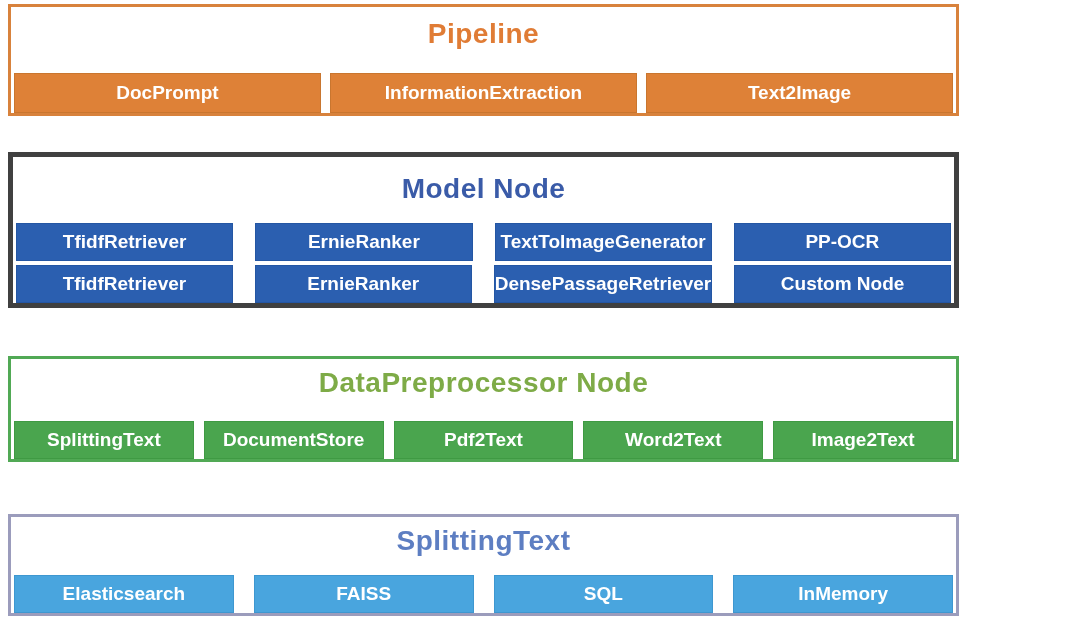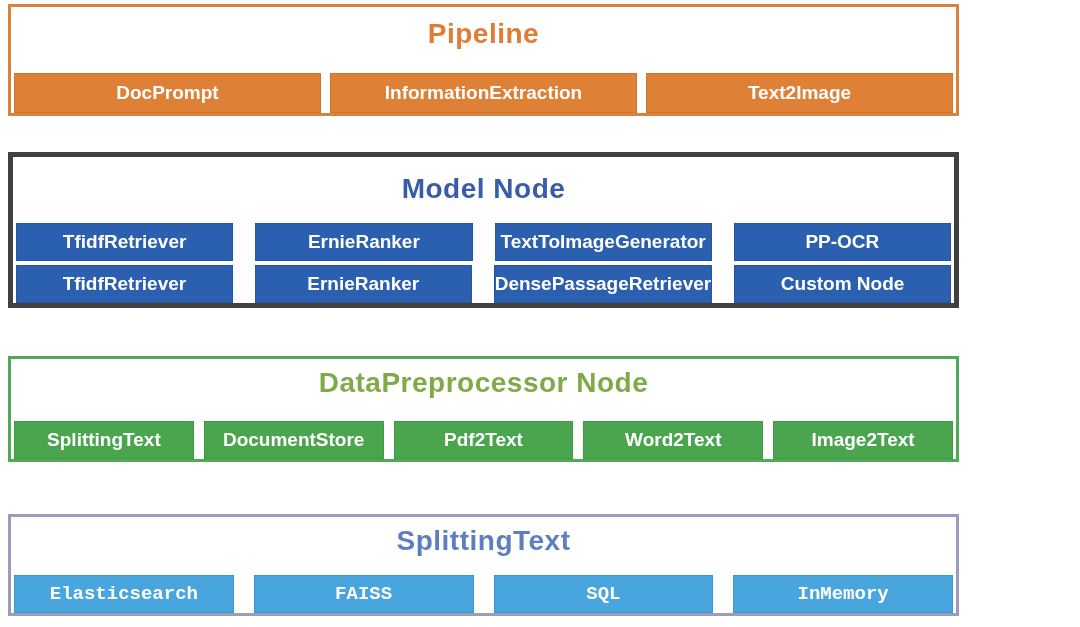--- a/index.html
+++ b/index.html
@@ -61,21 +61,21 @@
   
   .sec-prep { margin-top: 48px; height: 106px; border: 3px solid #51a955; }
   .sec-prep .section-title { color: #7eab47; padding-top: 8px; }
   .sec-prep .btn-row { gap: 10px; }
   .sec-prep .btn { height: 38px; background: #4aa54e; border: 1px solid #3f9a43; }
 
   
   .sec-store { margin-top: 52px; height: 102px; border: 3px solid #9b9cbc; }
   .sec-store .section-title { color: #5d7ec2; padding-top: 8px; }
   .sec-store .btn-row { gap: 20px; }
-  .sec-store .btn { height: 38px; background: #49a5de; border: 1px solid #3e97d0; font-family: Liberation Mono, monospace; }
+  .sec-store .btn { height: 38px; background: #49a5de; border: 1px solid #3e97d0; }
 </style>
 </head>
 <body>
 
 <div class="canvas">
 
   <div class="section sec-pipeline">
     <div class="section-title">Pipeline</div>
     <div class="btn-row">
       <div class="btn">DocPrompt</div>

